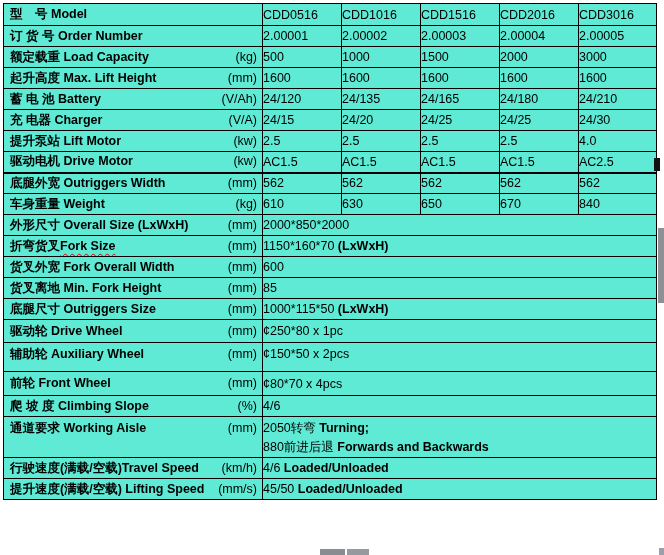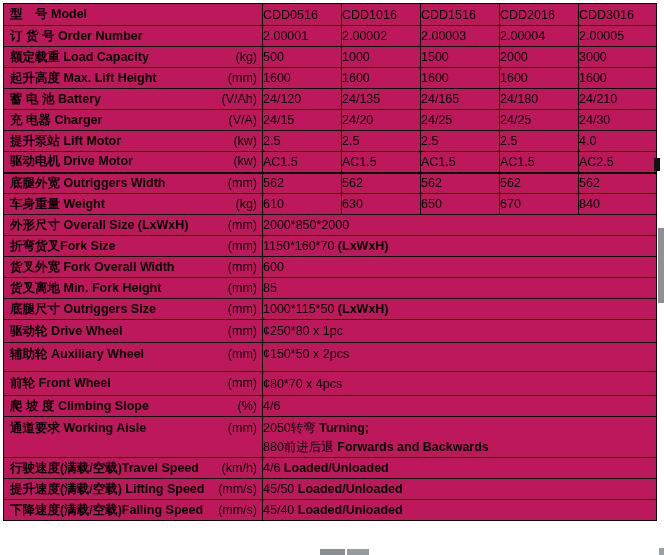--- a/index.html
+++ b/index.html
@@ -11,21 +11,21 @@
     font-family: "Liberation Sans", "DejaVu Sans", sans-serif;
     color: #000;
   }
   .spec-table-wrap {
     position: absolute; left: 3px; top: 3px;
   }
   table.spec {
     border-collapse: collapse;
     table-layout: fixed;
     width: 653px;
-    background: #be185d;
+    background: #5eead4;
   }
   table.spec td {
     border: 1px solid #000;
     font-size: 12.5px;
     vertical-align: middle;
     padding: 0;
     overflow: hidden;
     white-space: nowrap;
   }
   tr { height: 21px; }
@@ -336,31 +336,20 @@
           <td class="label-cell">
             <div class="lwrap">
               <span class="lbl">提升速度(满载/空载) Lifting  Speed</span>
               <span class="unit">(mm/s)</span>
             </div>
           </td>
           <td colspan="5" class="val-cell merged">
             <div class="vline"><span>45/50 </span><span class="b">Loaded/Unloaded</span></div>
           </td>
         </tr>
-        <tr class="row-23">
-          <td class="label-cell">
-            <div class="lwrap">
-              <span class="lbl">下降速度(满载/空载)Falling  Speed</span>
-              <span class="unit">(mm/s)</span>
-            </div>
-          </td>
-          <td colspan="5" class="val-cell merged">
-            <div class="vline"><span>45/40 </span><span class="b">Loaded/Unloaded</span></div>
-          </td>
-        </tr>
       </tbody>
   </table>
 </div>
 
 <div class="frag frag-black-tab"></div>
 <div class="frag frag-scrollbar"></div>
 <div class="frag frag-scrollbar-corner"></div>
 <div class="frag frag-handle-a"></div>
 <div class="frag frag-handle-b"></div>
 

